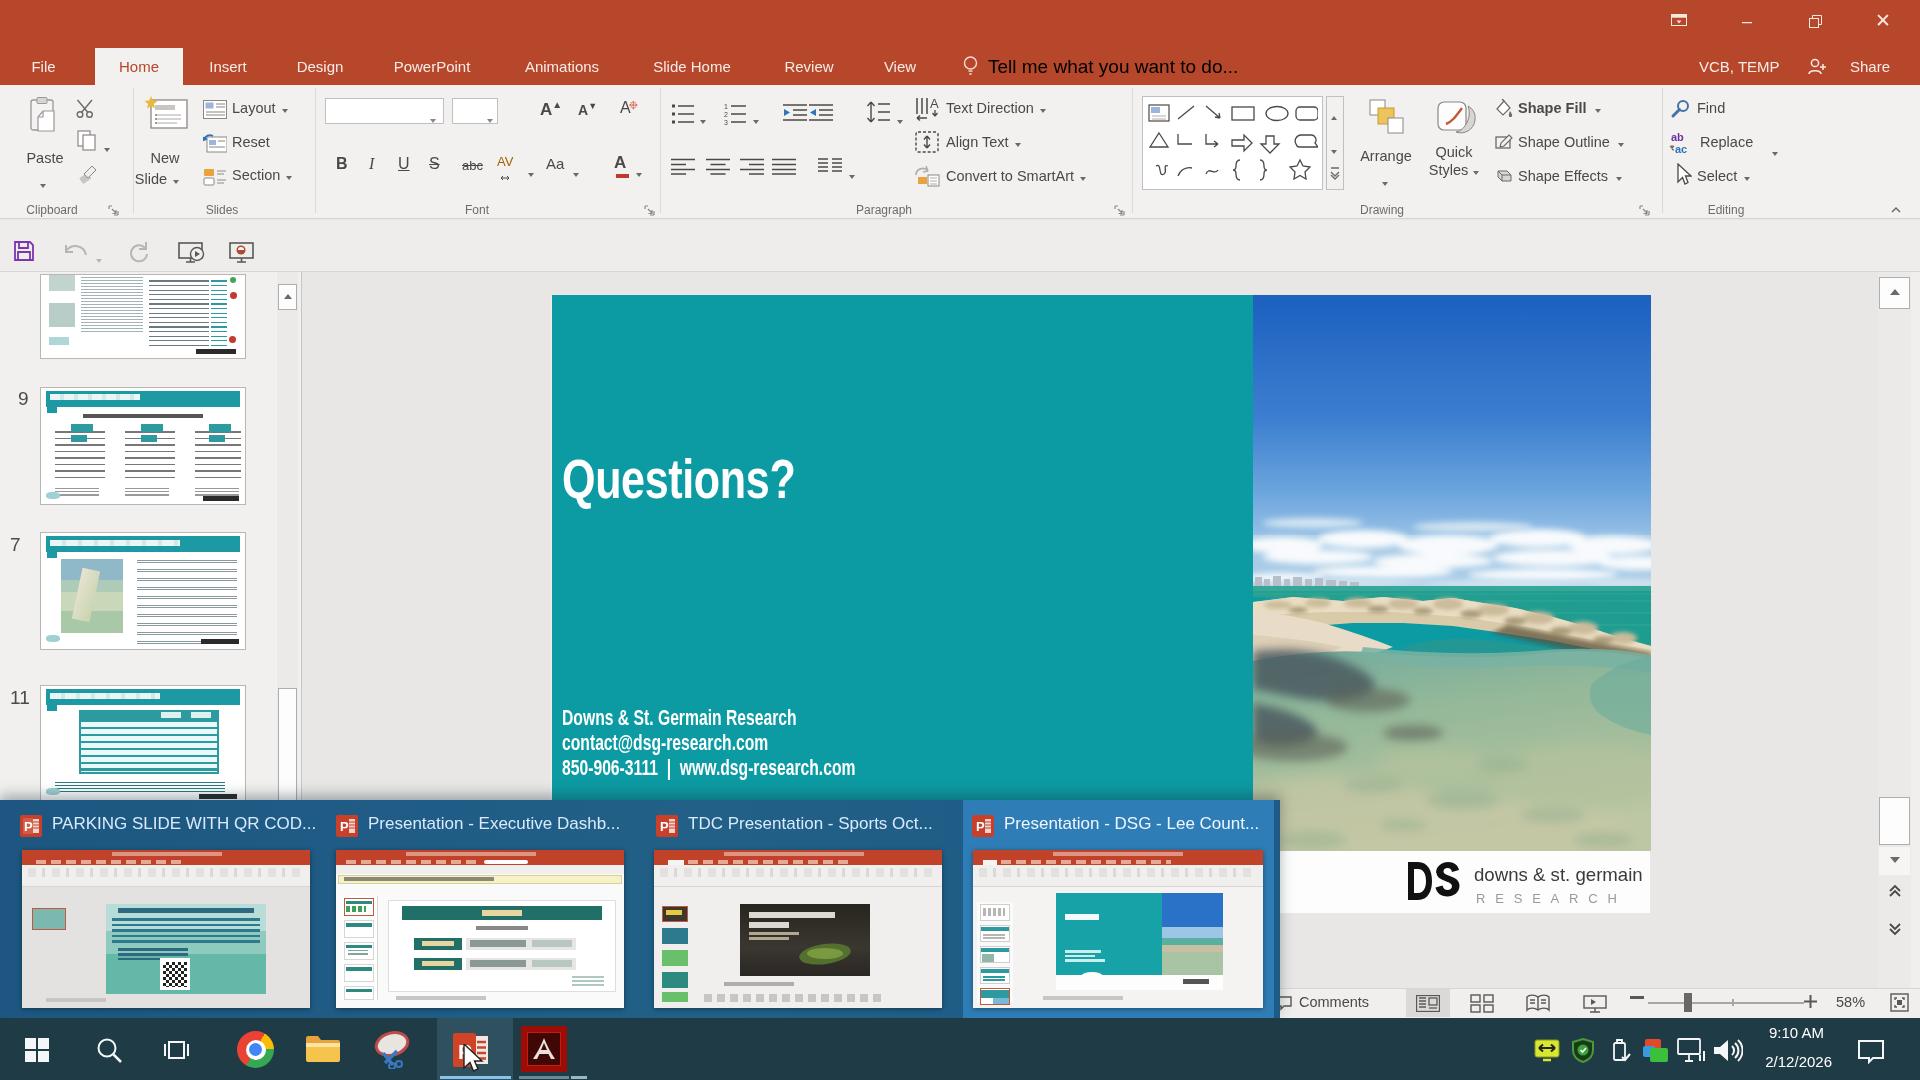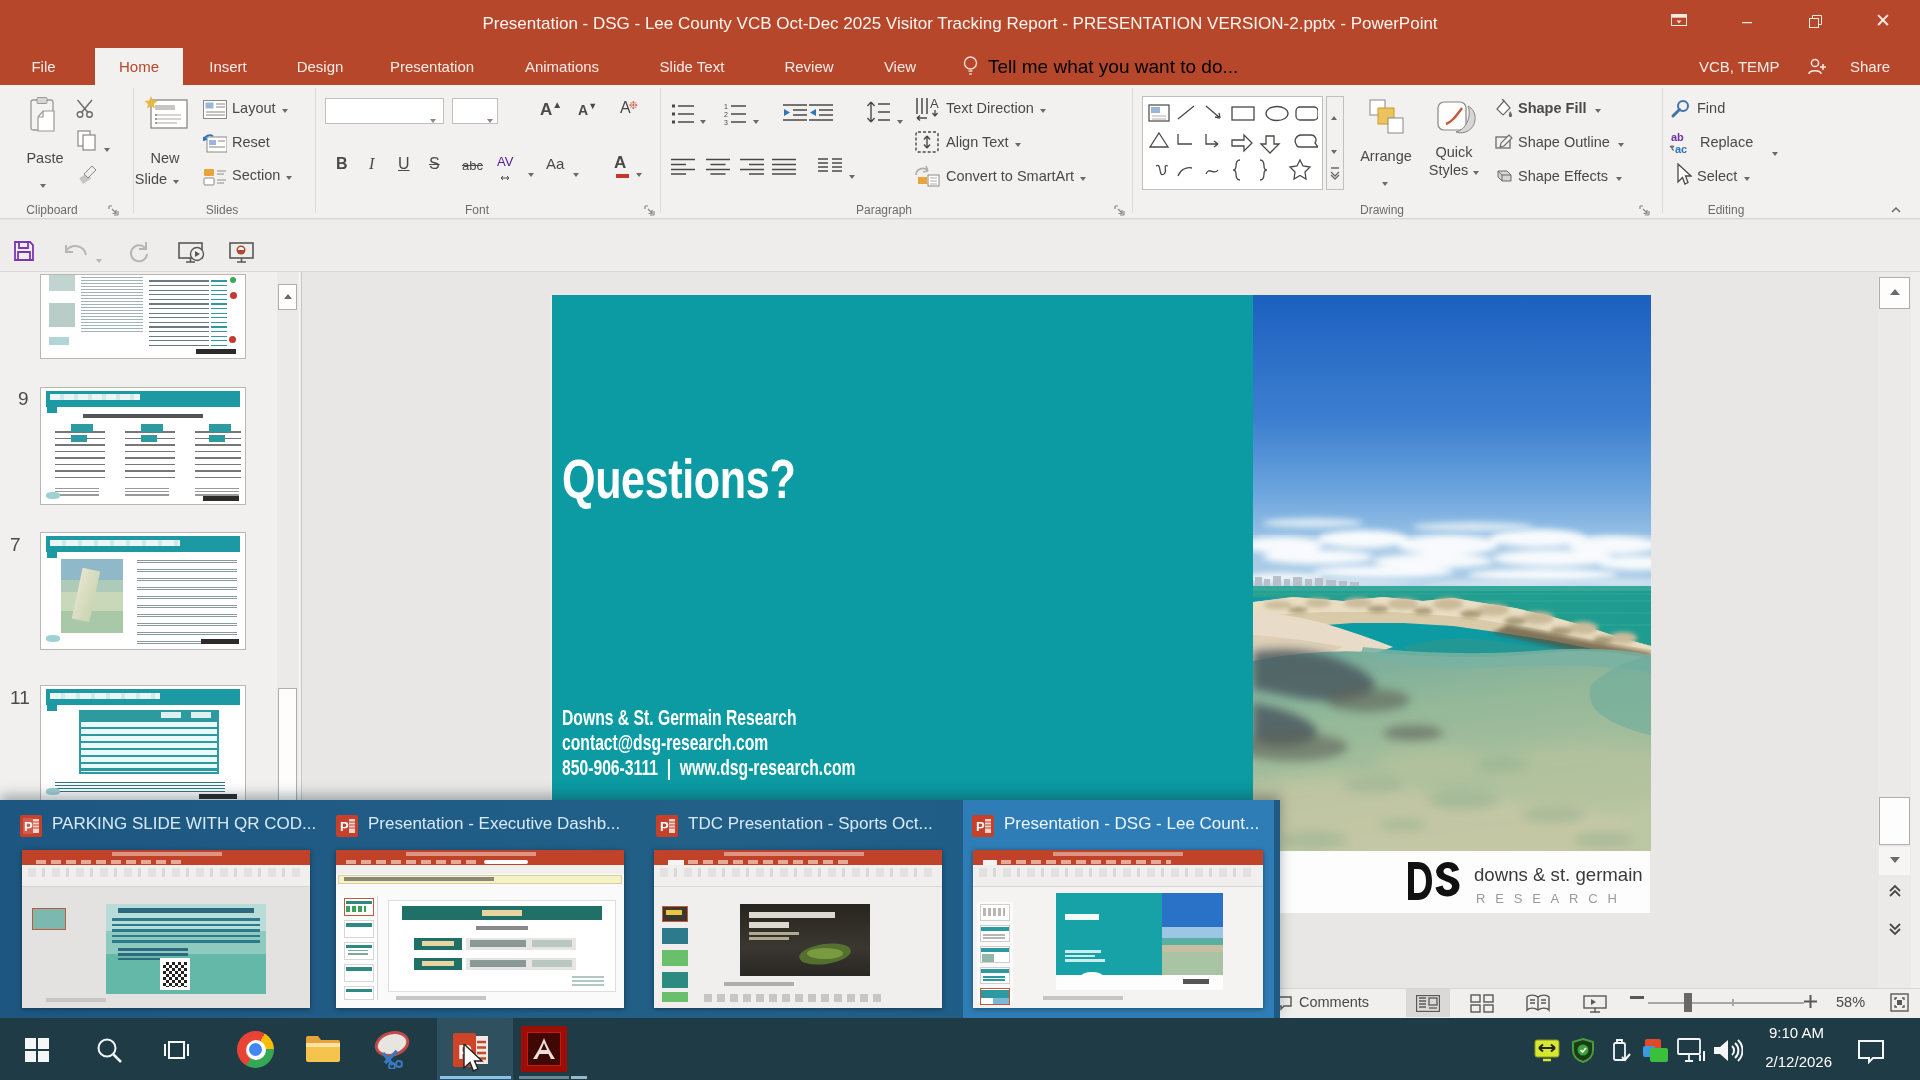--- a/index.html
+++ b/index.html
@@ -51,21 +51,20 @@
 
   
   #taskbar { left:0; top:1018px; width:1920px; height:62px; background:#1f3b46; }
   .tray-time { color:#fff; font-size:15px; }
 </style>
 </head>
 <body>
 <div id="stage">
 
   <div class="abs" id="titlebar"></div>
-  <div class="abs" id="titletext">Presentation - DSG - Lee County VCB Oct-Dec 2025 Visitor Tracking Report - PRESENTATION VERSION-2.pptx - PowerPoint</div>
   <div class="abs wbtn" style="left:1656px;">
     <svg width="16" height="14" viewBox="0 0 16 14" style="margin-top:14px">
         <rect x="0.5" y="0.5" width="15" height="11" fill="none" stroke="#f7e8e2"></rect>
         <rect x="0.5" y="0.5" width="15" height="3.2" fill="#f7e8e2"></rect>
         <path d="M8 9.5 L5.5 6.5 L10.5 6.5 Z" fill="#f7e8e2"></path>
       </svg>
   </div>
   <div class="abs wbtn" style="left:1724px; font-size:18px;">–</div>
   <div class="abs wbtn" style="left:1792px;">
     <svg width="13" height="13" viewBox="0 0 13 13" style="margin-top:15px">
@@ -73,23 +72,23 @@
         <path d="M3.5 3.5 v-3 h9 v9 h-3" fill="none" stroke="#f7e8e2"></path>
       </svg>
   </div>
   <div class="abs wbtn" style="left:1860px; font-size:19px;">✕</div>
 
   <div class="abs" id="tabrow"></div>
   <div class="abs tab" style="left:16px; width:55px;">File</div>
   <div class="abs tab" id="tab-home" style="left:95px; width:88px;">Home</div>
   <div class="abs tab" style="left:198px; width:60px;">Insert</div>
   <div class="abs tab" style="left:286px; width:68px;">Design</div>
-  <div class="abs tab" style="left:382px; width:100px;">Presentation</div>
+  <div class="abs tab" style="left:382px; width:100px;">PowerPoint</div>
   <div class="abs tab" style="left:510px; width:104px;">Animations</div>
-  <div class="abs tab" style="left:642px; width:100px;">Slide Text</div>
+  <div class="abs tab" style="left:642px; width:100px;">Slide Home</div>
   <div class="abs tab" style="left:774px; width:70px;">Review</div>
   <div class="abs tab" style="left:872px; width:56px;">View</div>
   <div class="abs" style="left:962px; top:55px;">
     <svg width="17" height="24" viewBox="0 0 17 24">
         <g fill="none" stroke="#f5ddd5" stroke-width="1.4">
           <circle cx="8.5" cy="8" r="6"></circle>
           <path d="M6.5 16 h4"></path>
           <path d="M7.2 19 h2.6"></path>
         </g>
       </svg>
@@ -206,21 +205,21 @@
   <div class="abs combo" style="left:452px; top:98px; width:46px;"></div>
   <div class="abs" style="left:487px; top:109px;"><span class="darr" style="border-top-color:#8a8886"></span></div>
   <div class="abs" style="left:540px; top:99px; font-size:17px; color:#4b4947; font-weight:bold;">A<span style="font-size:10px; vertical-align:7px;">▲</span></div>
   <div class="abs" style="left:578px; top:101px; font-size:14px; color:#4b4947; font-weight:bold;">A<span style="font-size:9px; vertical-align:6px;">▼</span></div>
   <div class="abs" style="left:620px; top:99px; font-size:16px; color:#4b4947;">A<span style="position:relative; top:-4px; left:-2px; font-size:11px; color:#d86a5a;">❉</span></div>
   <div class="abs" style="left:336px; top:155px; font-size:16px; font-weight:bold; color:#4b4947;">B</div>
   <div class="abs" style="left:369px; top:155px; font-size:16px; font-style:italic; font-family:'Liberation Serif',serif; color:#4b4947;">I</div>
   <div class="abs" style="left:398px; top:155px; font-size:16px; text-decoration:underline; color:#4b4947;">U</div>
   <div class="abs" style="left:429px; top:155px; font-size:16px; text-decoration:line-through; color:#4b4947;">S</div>
   <div class="abs" style="left:462px; top:158px; font-size:13px; text-decoration:line-through; color:#4b4947;">abc</div>
-  <div class="abs" style="left:497px; top:154px; font-size:13px; color:#4c1d95;">AV<br><svg width="16" height="6" viewBox="0 0 16 6" style="margin-top:-3px">
+  <div class="abs" style="left:497px; top:154px; font-size:13px; color:#a16207;">AV<br><svg width="16" height="6" viewBox="0 0 16 6" style="margin-top:-3px">
         <path d="M4 3 h8 M4 3 l2 -2 m-2 2 l2 2 M12 3 l-2 -2 m2 2 l-2 2" stroke="#4b4947" fill="none"></path>
       </svg></div>
   <div class="abs" style="left:528px; top:163px;"><span class="darr"></span></div>
   <div class="abs" style="left:546px; top:155px; font-size:15px; color:#4b4947;">Aa</div>
   <div class="abs" style="left:573px; top:163px;"><span class="darr"></span></div>
   <div class="abs" style="left:614px; top:153px; font-size:17px; font-weight:bold; color:#4b4947;">A</div>
   <div class="abs" style="left:616px; top:174px; width:13px; height:4px; background:#c0392b;"></div>
   <div class="abs" style="left:636px; top:163px;"><span class="darr"></span></div>
 
   <svg class="abs" style="left:671px; top:103px;" width="24" height="22" viewBox="0 0 24 22">

